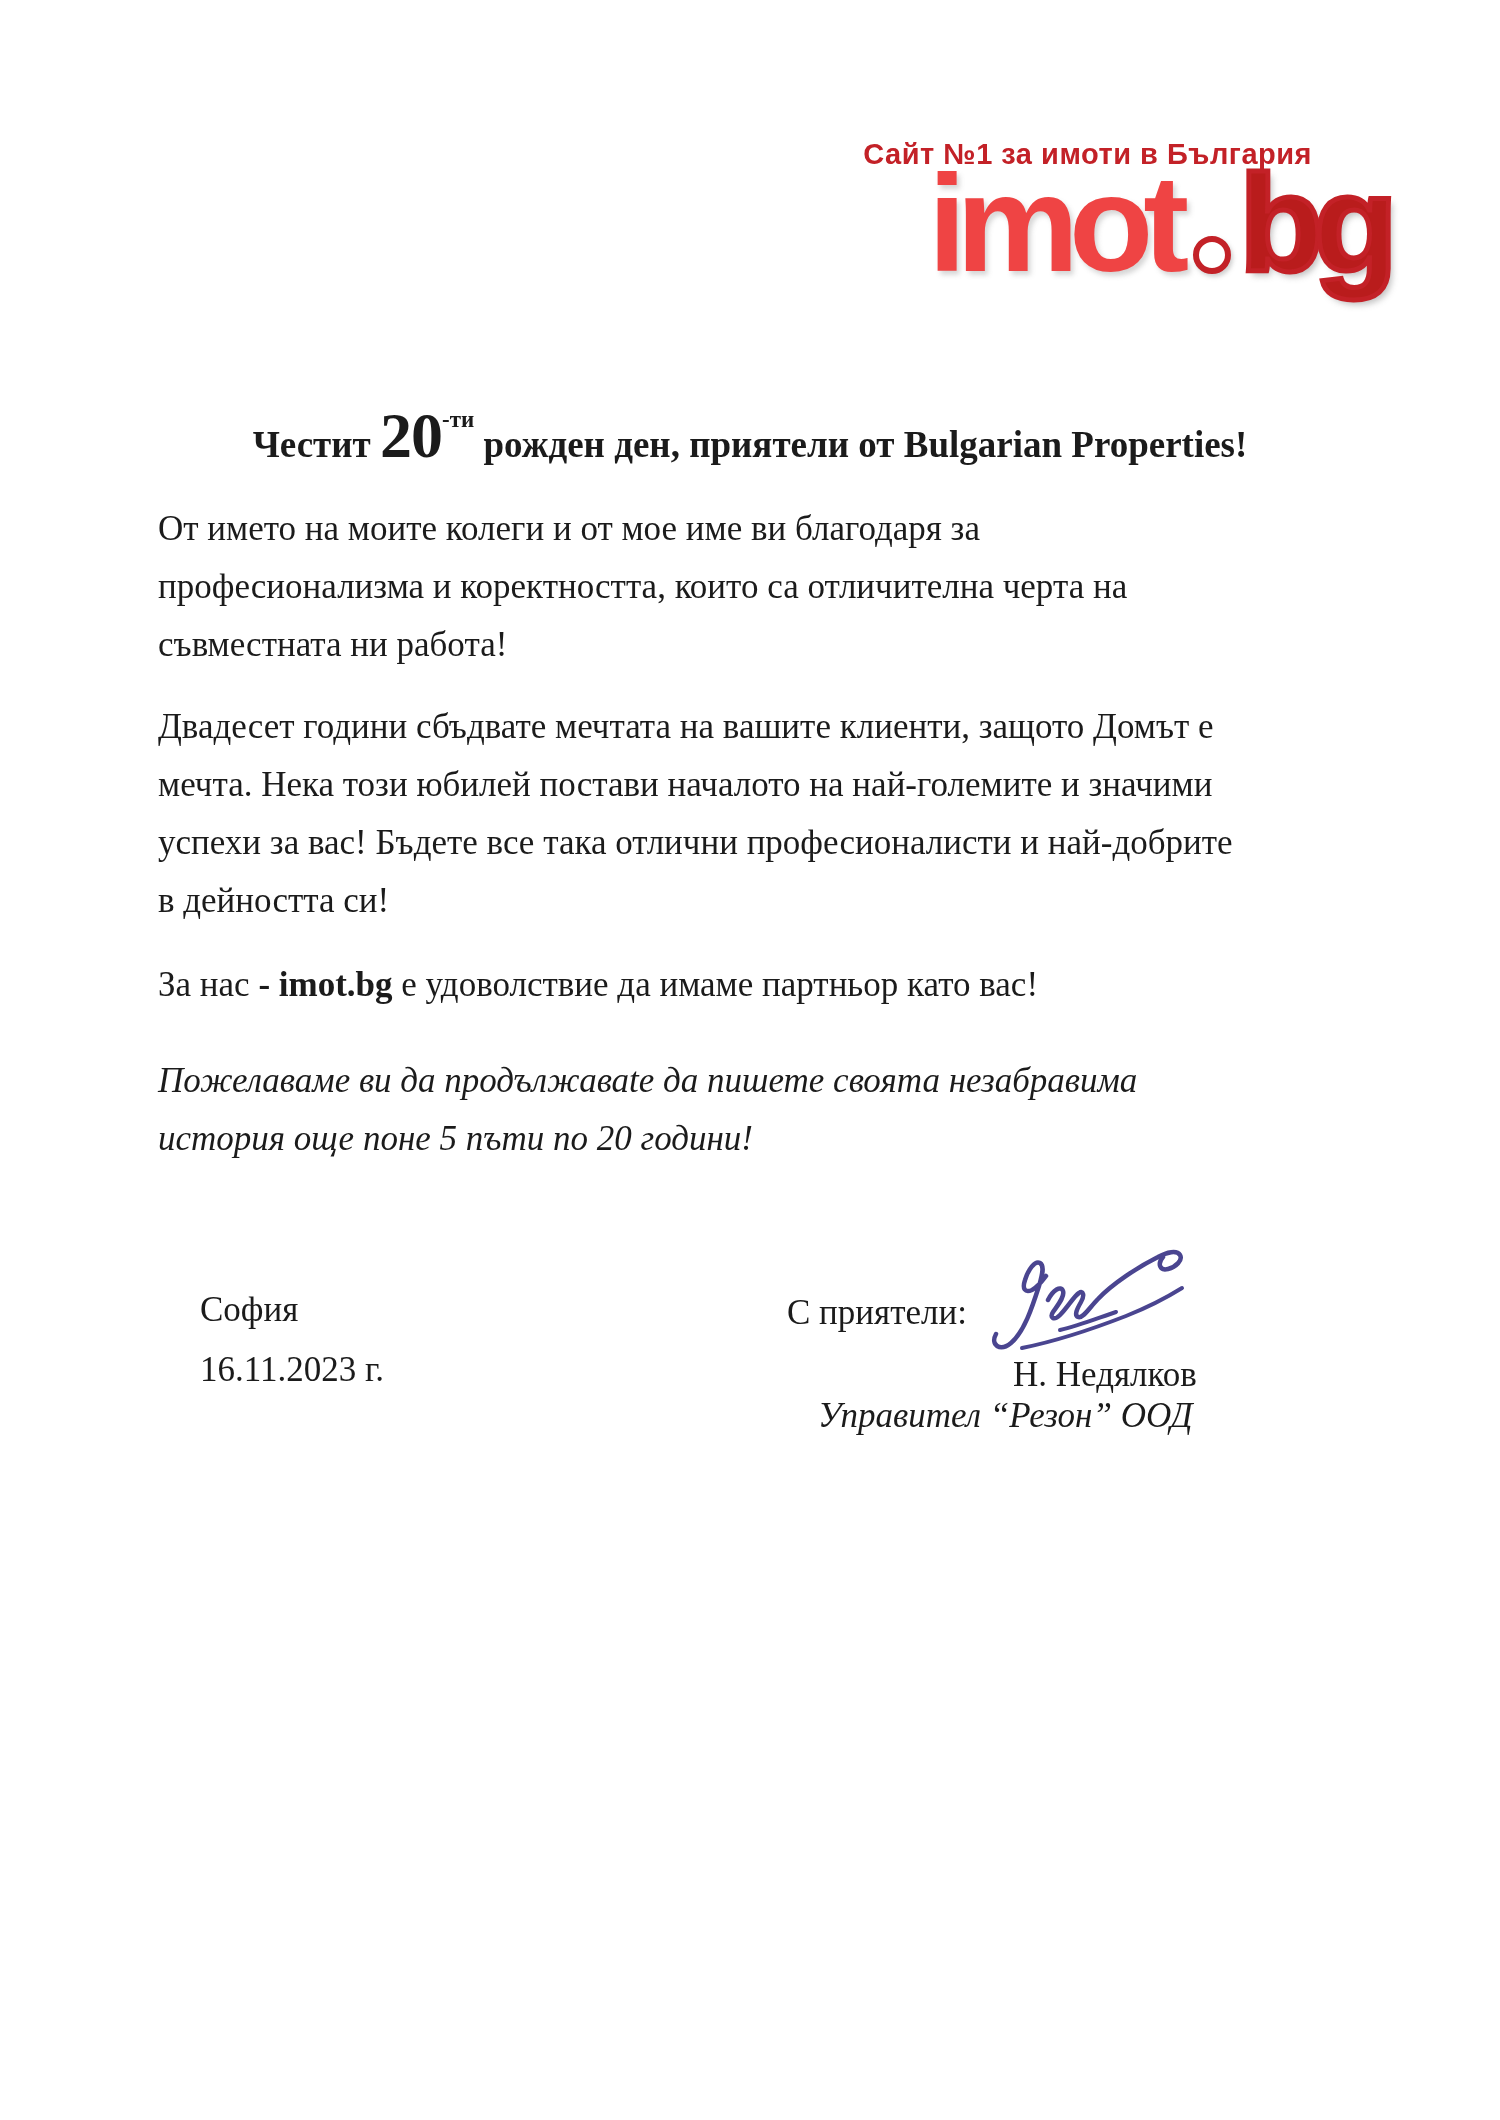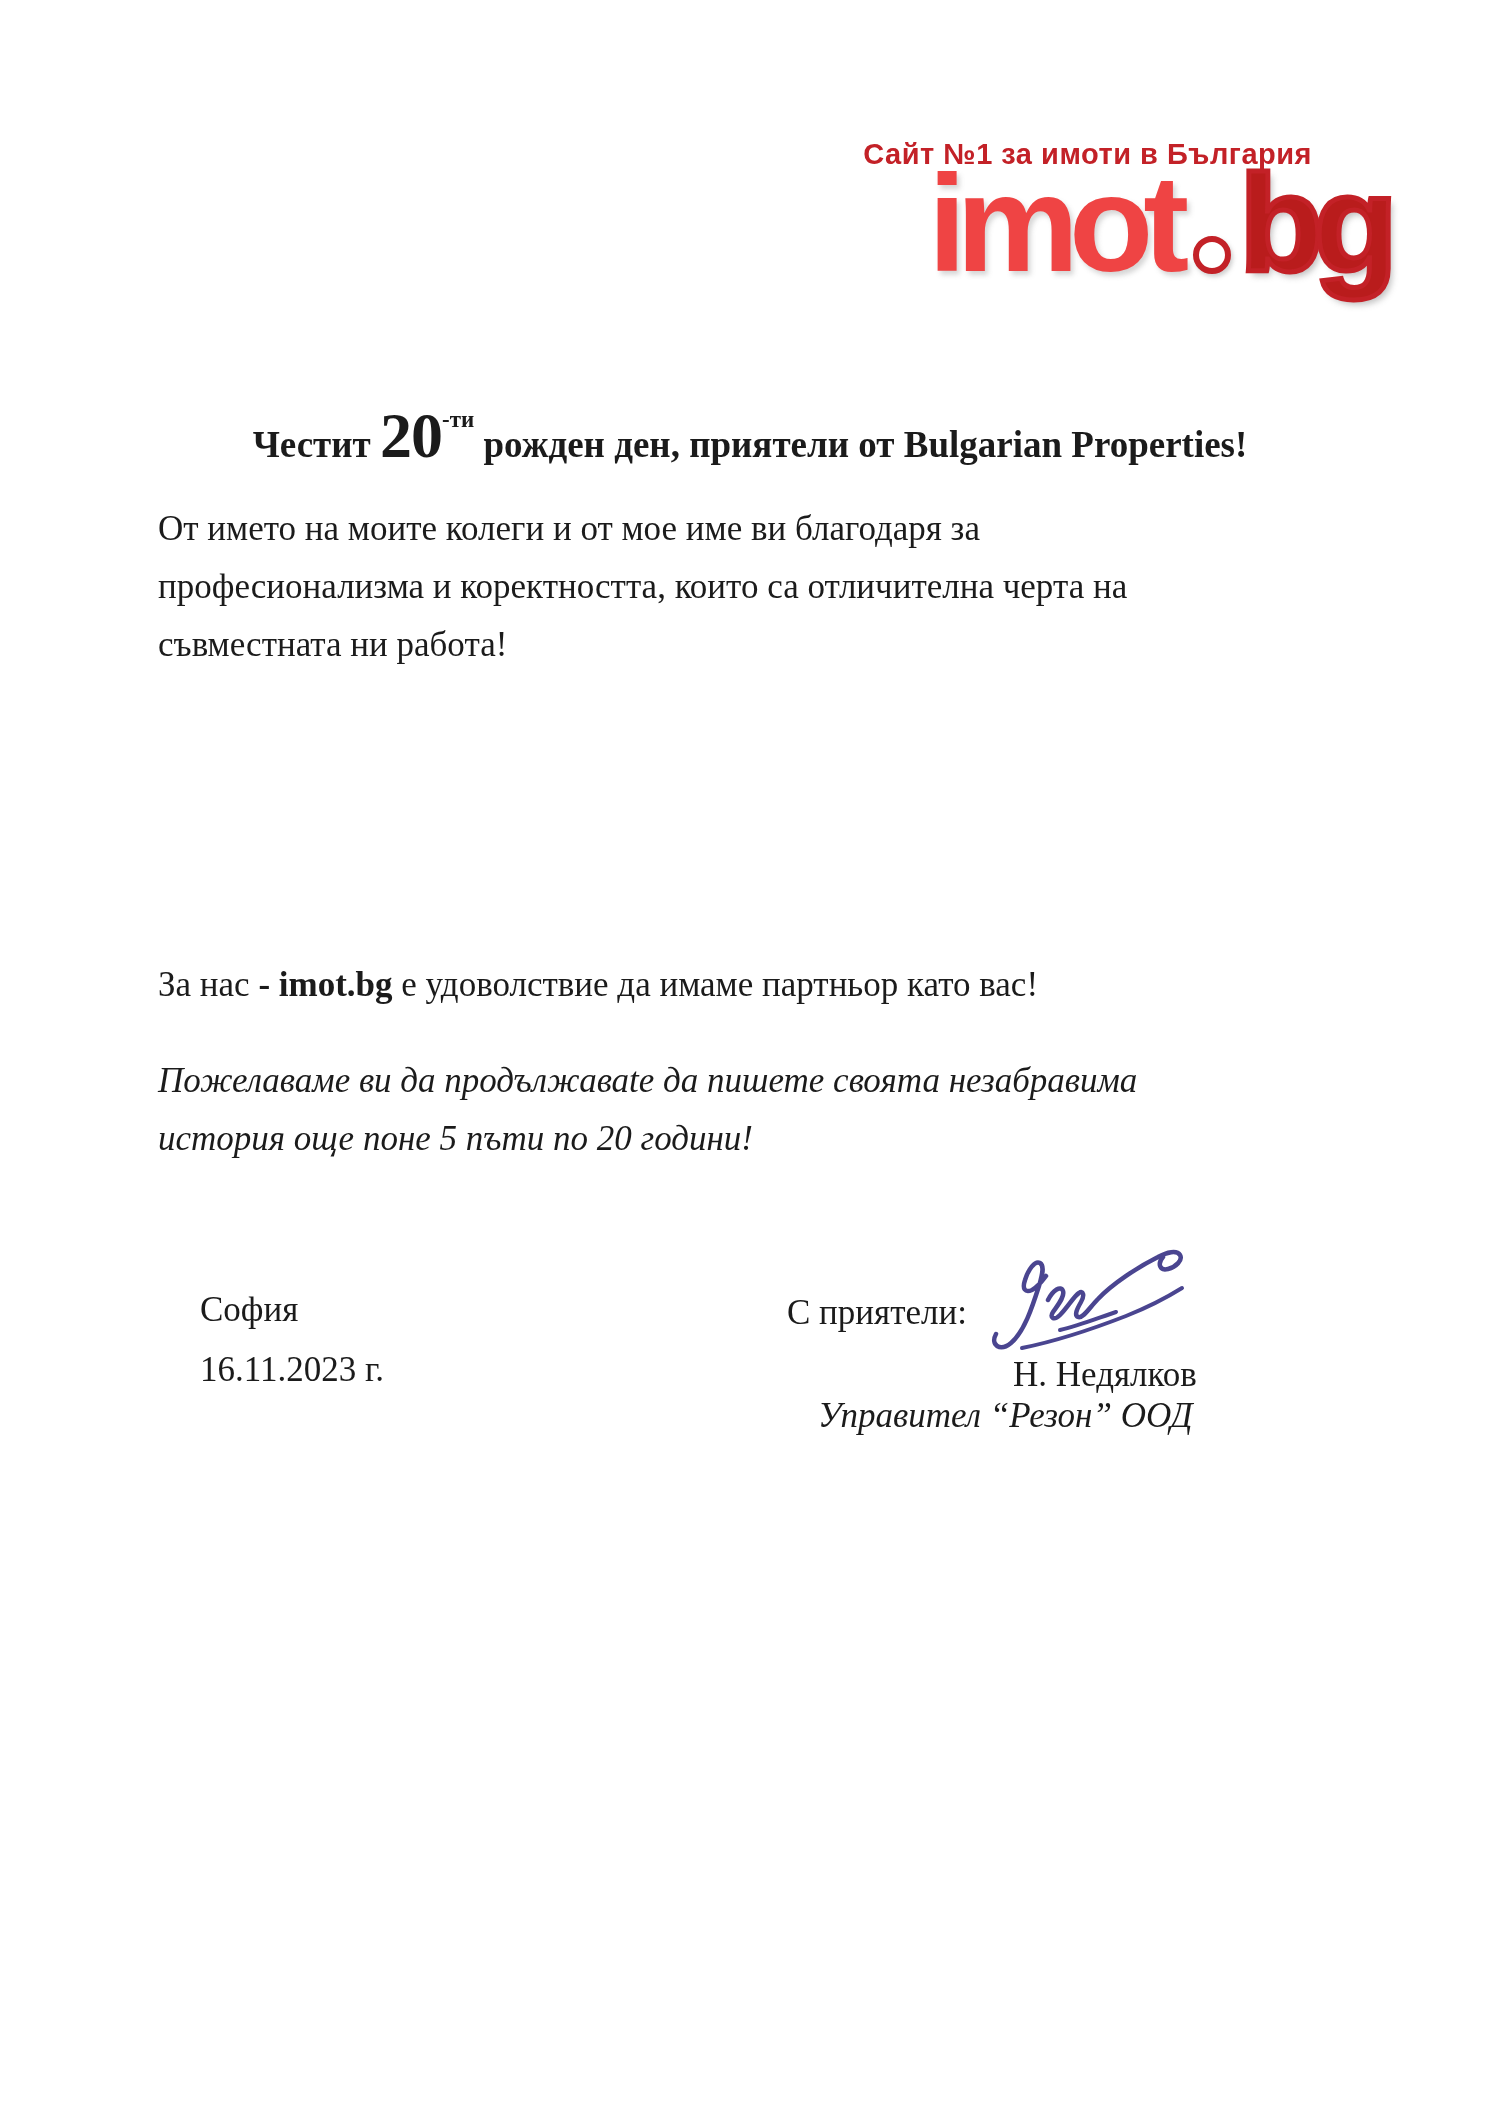--- a/index.html
+++ b/index.html
@@ -91,20 +91,24 @@
   <div class="wordmark">
     <span class="wm-solid">imot</span><span class="wm-dot"></span><span class="wm-outline">bg</span>
   </div>
 
   <h1 class="heading"><span>Честит </span><span class="big">20</span><span class="sup">-ти</span><span> рожден ден, приятели от Bulgarian Properties!</span></h1>
 
   <p class="para para-thanks">От името на моите колеги и от мое име ви благодаря за
 професионализма и коректността,  които са отличителна черта на
 съвместната ни работа!</p>
 
+  <p class="para para-anniversary">Двадесет години сбъдвате мечтата на вашите клиенти, защото Домът е
+мечта. Нека този юбилей постави началото на най-големите и значими
+успехи за вас! Бъдете все така отлични професионалисти и най-добрите
+в дейността си!</p>
 
   <p class="para para-partner"><span>За нас </span><span class="b">- imot.bg</span><span> е удоволствие да имаме партньор като вас!</span></p>
 
   <p class="para para-wish">Пожелаваме ви да продължаваte да пишете своята незабравима
 история още поне 5 пъти по 20 години!</p>
 
   <div class="closing-item city">София</div>
   <div class="closing-item date">16.11.2023 г.</div>
   <div class="closing-item salutation">С приятели:</div>
 

